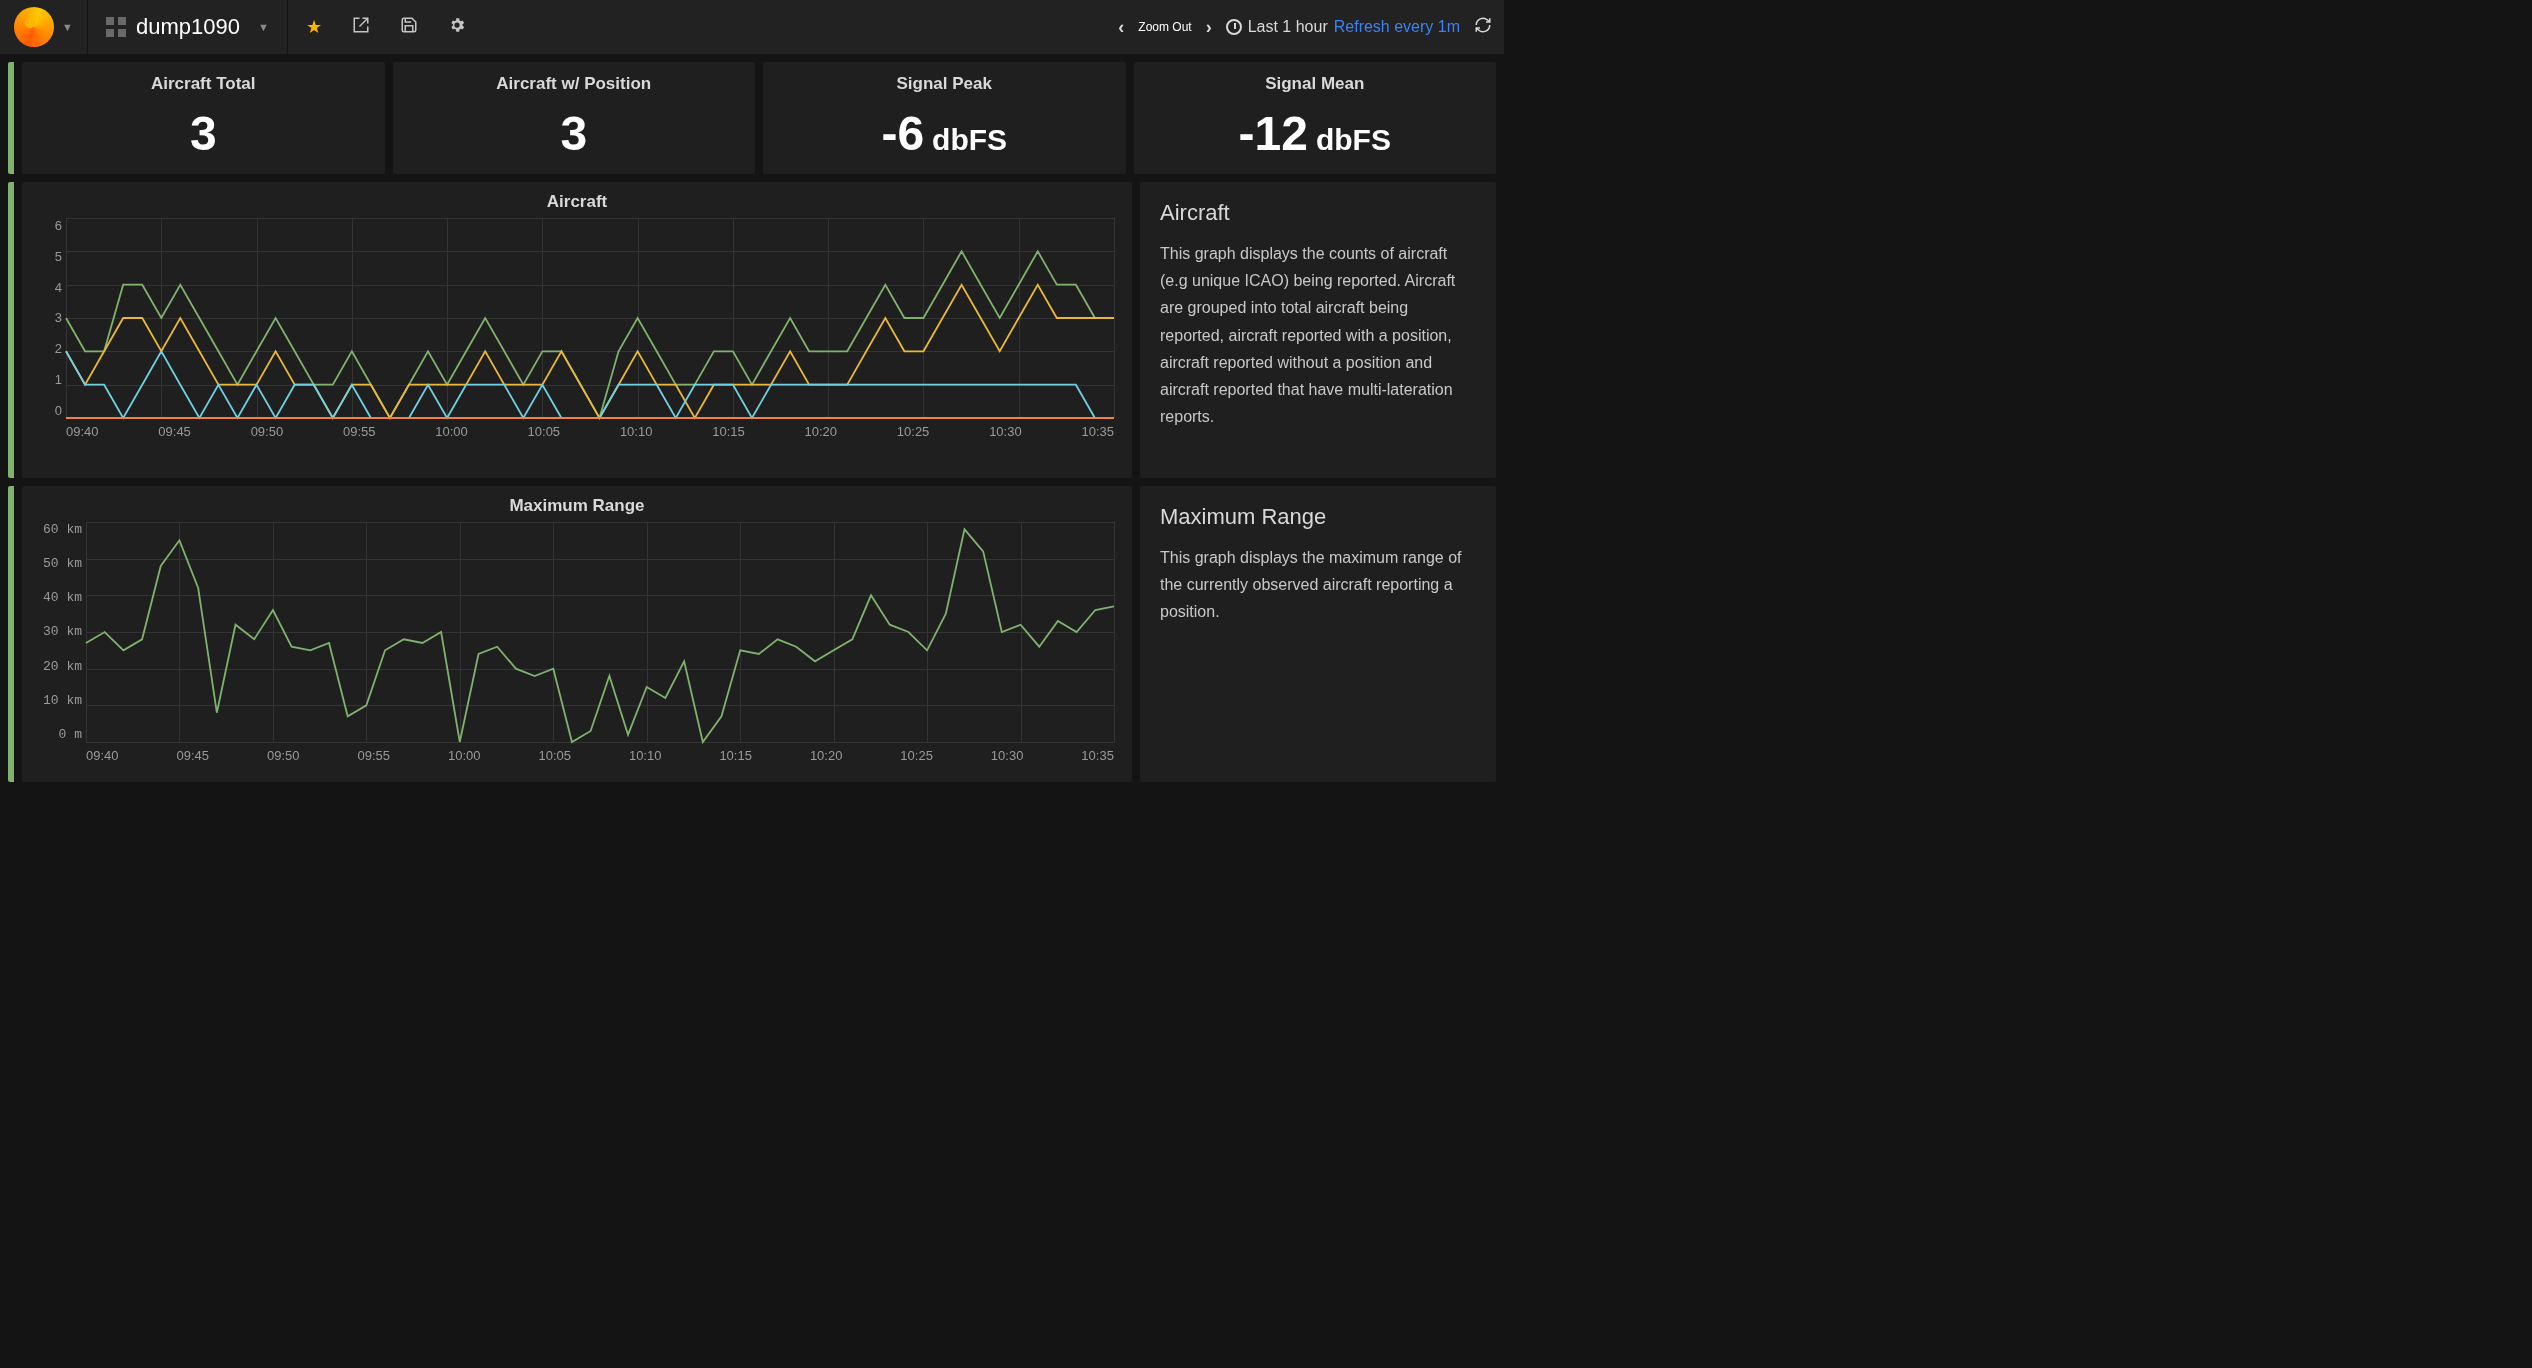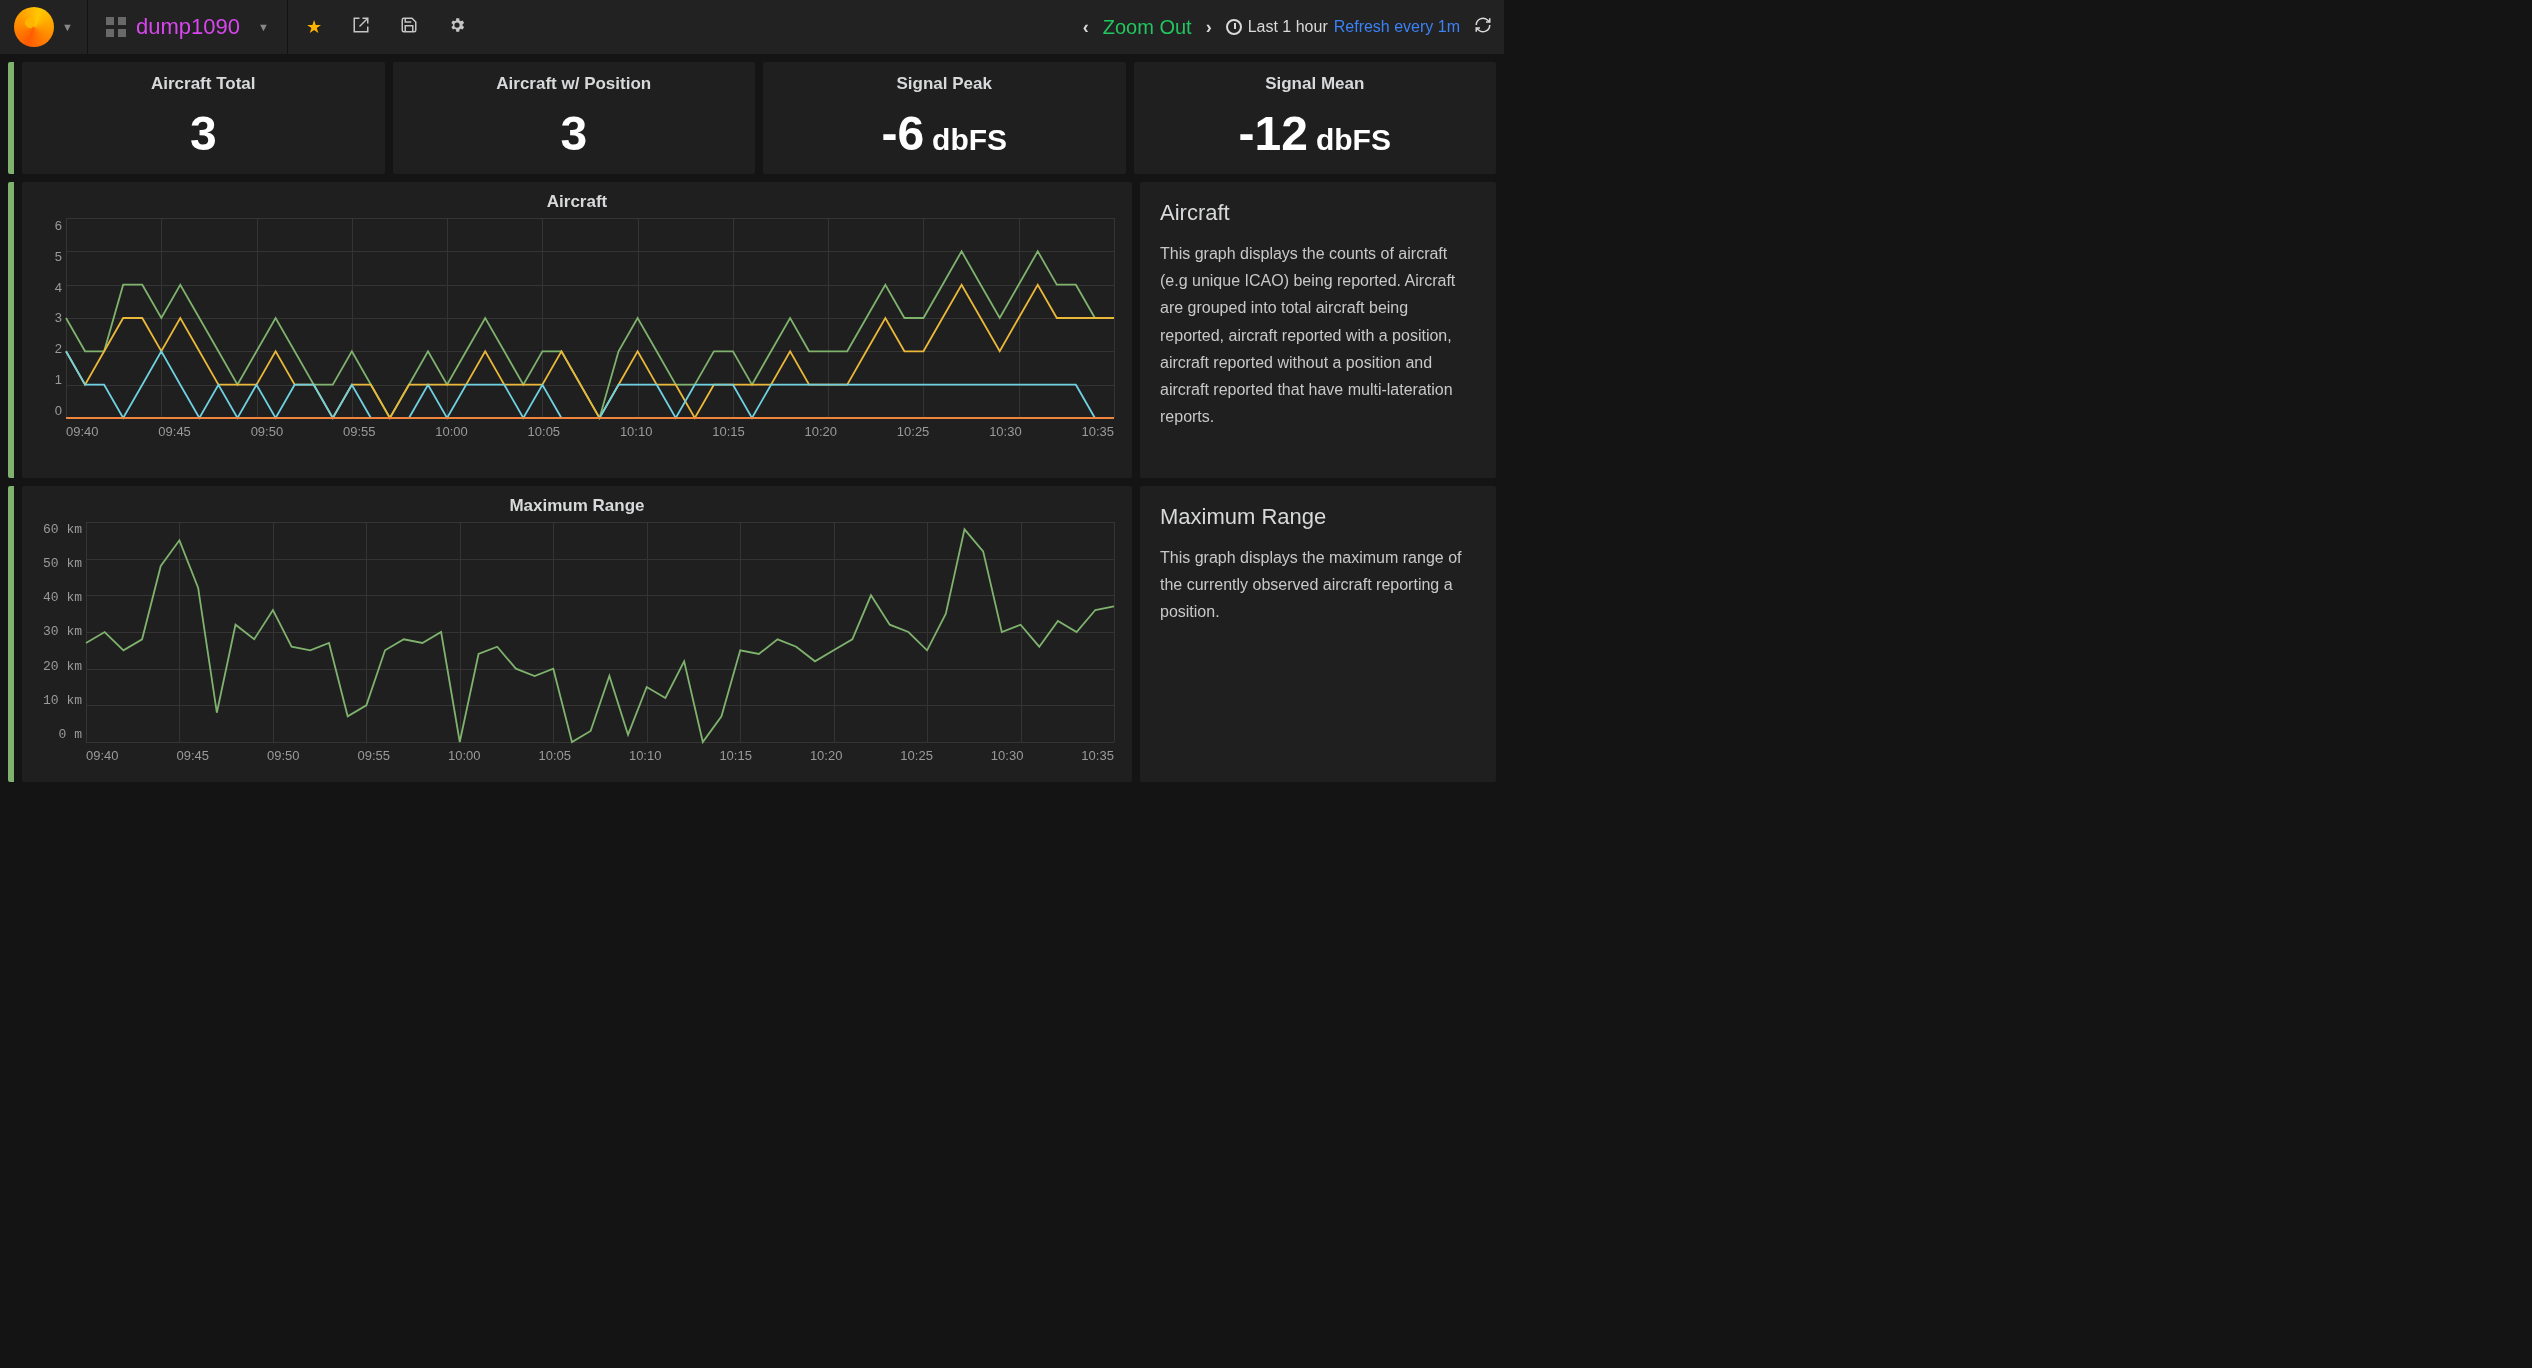--- a/index.html
+++ b/index.html
@@ -40,25 +40,25 @@
 }
 .grid-icon {
   width: 20px; height: 20px;
   background:
     linear-gradient(#888,#888) 0 0/8px 8px no-repeat,
     linear-gradient(#888,#888) 12px 0/8px 8px no-repeat,
     linear-gradient(#888,#888) 0 12px/8px 8px no-repeat,
     linear-gradient(#888,#888) 12px 12px/8px 8px no-repeat;
   opacity: .7;
 }
-.dash-title { font-size: 22px; color: #d946ef; font-weight: 400; }
+.dash-title { font-size: 22px; color: #ffffff; font-weight: 400; }
 .nav-icons { display: flex; align-items: center; padding-left: 18px; gap: 30px; }
 .nav-icon { color: #c5c5c5; font-size: 18px; cursor: pointer; }
 .star-on { color: #ffb400; }
-.zoom-label { color: #22c55e; font-size: 20px; }
+.zoom-label { color: #ffffff; font-size: 12px; }
 .chev { color: #d8d9da; font-size: 18px; cursor: pointer; font-weight: bold; }
 .time-range { display: flex; align-items: center; gap: 6px; font-size: 16px; }
 .time-range .white { color: #d8d9da; }
 .time-range .orange { color: #3b82f6; }
 .refresh-icon { font-size: 18px; color: #d8d9da; cursor: pointer; }
 
 
 .stat-row {
   display: flex; gap: 8px; padding: 8px;
 }

